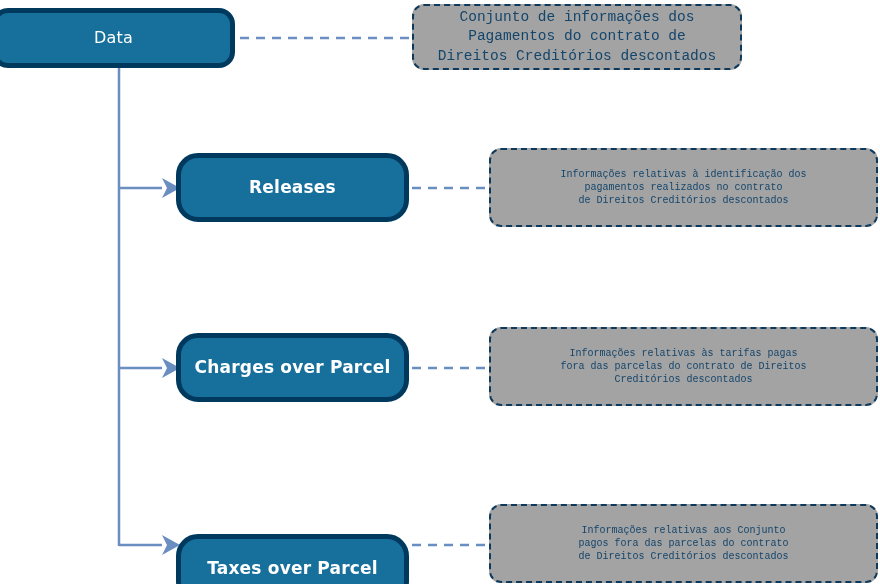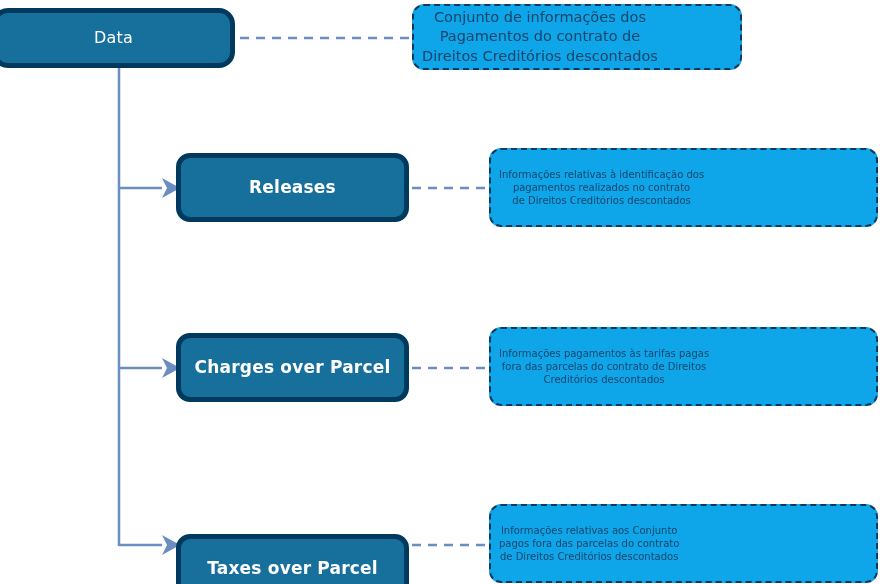--- a/index.html
+++ b/index.html
@@ -33,21 +33,21 @@
     z-index: 1;
   }
 
   
   .node {
     position: absolute;
     z-index: 3;
     box-sizing: border-box;
     background: #176f9c;
     border: 5px solid #00395e;
-    border-radius: 14px;
+    border-radius: 22px;
     display: flex;
     align-items: center;
     justify-content: center;
     text-align: center;
   }
   .node-label {
     color: #ffffff;
     font-size: 17px;
     font-weight: bold;
     letter-spacing: 0.2px;
@@ -75,27 +75,28 @@
   }
   .node.child.c0 { top: 153px; }
   .node.child.c1 { top: 333px; }
   .node.child.c2 { top: 534px; justify-content: center; }
 
   
   .desc {
     position: absolute;
     z-index: 3;
     box-sizing: border-box;
-    background: #0ea5e9;
+    background: #a3a3a3;
     border: 2px dashed #0d3a5c;
     border-radius: 12px;
     display: flex;
     align-items: center;
-    justify-content: flex-start;
+    justify-content: center;
     text-align: center;
+    font-family: Liberation Mono, monospace;
   }
   .desc-text {
     color: #14456b;
     font-size: 10px;
     line-height: 1.32;
     padding: 0 8px;
     white-space: pre-line;
   }
 
   .desc.d-root {
@@ -171,21 +172,21 @@
 Direitos Creditórios descontados</span>
   </div>
 
   <div class="desc d0">
     <span class="desc-text">Informações relativas à identificação dos
 pagamentos realizados no contrato
 de Direitos Creditórios descontados</span>
   </div>
 
   <div class="desc d1">
-    <span class="desc-text">Informações pagamentos às tarifas pagas
+    <span class="desc-text">Informações relativas às tarifas pagas
 fora das parcelas do contrato de Direitos
 Creditórios descontados</span>
   </div>
 
   <div class="desc d2">
     <span class="desc-text">Informações relativas aos Conjunto
 pagos fora das parcelas do contrato
 de Direitos Creditórios descontados</span>
   </div>
 

